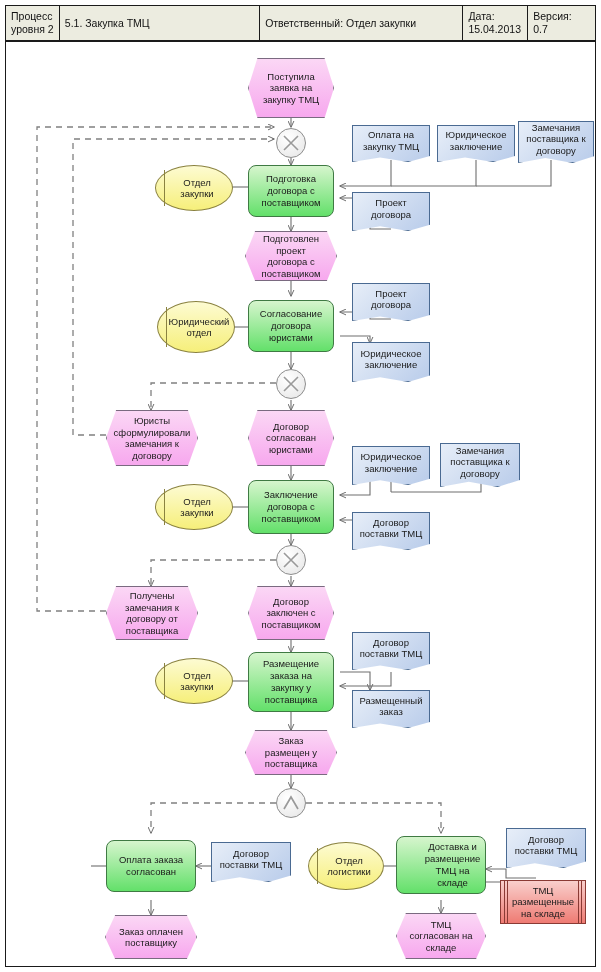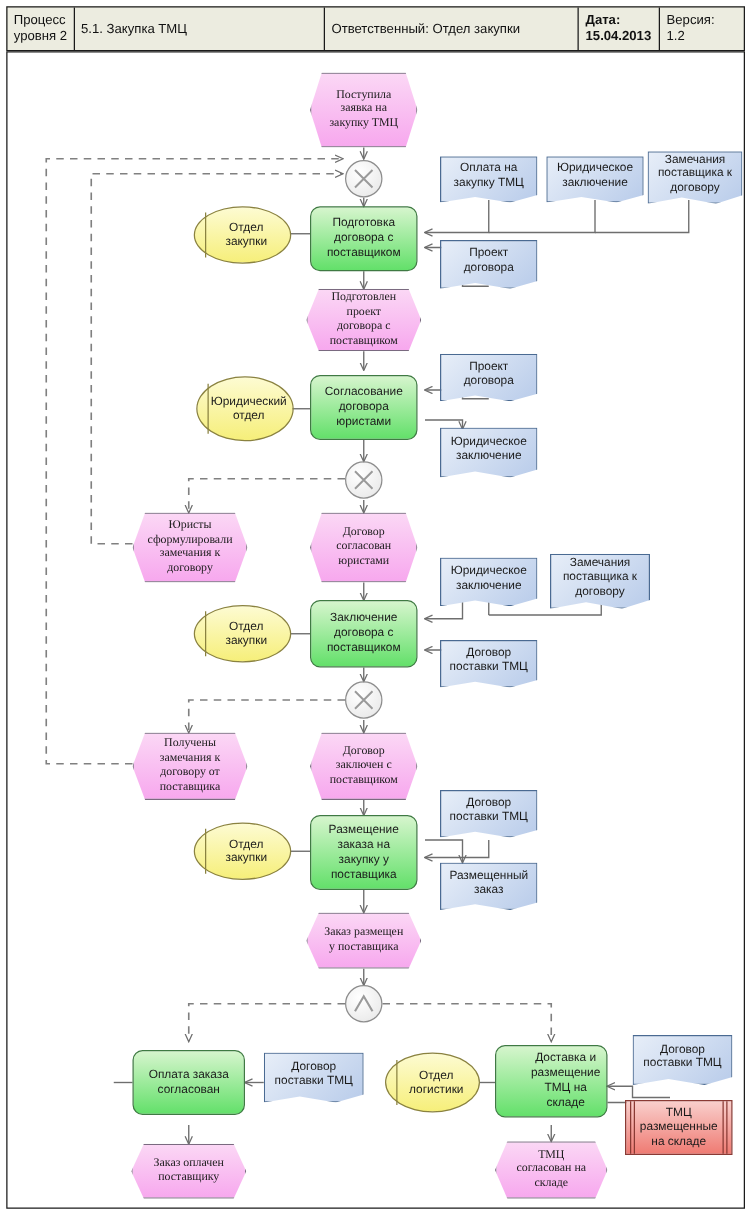--- a/index.html
+++ b/index.html
@@ -9,38 +9,38 @@
 
   
   #header{position:absolute;left:5px;top:5px;width:591px;height:36px;
           border:1px solid #1a1a1a;background:#ecece0;box-sizing:border-box;display:flex;}
   .hcell{box-sizing:border-box;padding:3px 5px;font-size:10.5px;color:#111;
          line-height:13px;display:flex;flex-direction:column;justify-content:center;}
   .hsep{border-right:1px solid #1a1a1a;}
   #hc-level{width:54px;}
   #hc-title{width:201px;}
   #hc-resp{width:204px;}
-  #hc-date{width:65px;font-weight:bold;}
+  #hc-date{width:65px;}
   #hc-ver{width:67px;}
 
   
   #canvas{position:absolute;left:5px;top:41px;width:591px;height:926px;
           border:1px solid #1a1a1a;box-sizing:border-box;background:#ffffff;}
 
   #layer{position:absolute;left:0;top:0;width:601px;height:972px;}
   svg#wires{position:absolute;left:0;top:0;width:601px;height:972px;overflow:visible;}
 
   .node{position:absolute;box-sizing:border-box;display:flex;align-items:center;
         justify-content:center;text-align:center;color:#1a1a1a;}
 
   
   .event{font-size:9.5px;line-height:11.5px;padding:0 12px;
          background:linear-gradient(180deg,#fbd7f5 0%,#f7a8ee 100%);
          border:1px solid #7a6a80;
-         clip-path:polygon(11% 0,89% 0,100% 50%,89% 100%,11% 100%,0 50%);font-family:Liberation Serif, serif;}
+         clip-path:polygon(11% 0,89% 0,100% 50%,89% 100%,11% 100%,0 50%);}
 
   
   .func{font-size:9.5px;line-height:12px;padding:0 5px;border-radius:8px;
         background:linear-gradient(180deg,#d6f5cd 0%,#63e06a 100%);
         border:1px solid #3f7a43;}
 
   
   .org{font-size:9.5px;line-height:11.5px;padding:0 6px 0 12px;border-radius:50%;
        background:linear-gradient(180deg,#fdfbd2 0%,#f6ef7a 100%);
        border:1px solid #8a8240;}
@@ -75,21 +75,21 @@
   <div id="header">
     <div class="hcell hsep" id="hc-level">Процесс уровня 2</div>
     <div class="hcell hsep" id="hc-title">5.1.  Закупка ТМЦ</div>
     <div class="hcell hsep" id="hc-resp">Ответственный: Отдел закупки</div>
     <div class="hcell hsep" id="hc-date">
       <span>Дата:</span>
       <span>15.04.2013</span>
     </div>
     <div class="hcell" id="hc-ver">
       <span>Версия:</span>
-      <span>1.2</span>
+      <span>0.7</span>
     </div>
   </div>
 
   <div id="canvas"></div>
 
   <svg id="wires" viewBox="0 0 601 972">
     <defs>
       <marker id="ah" markerWidth="7" markerHeight="7" refX="6" refY="3.5" orient="auto" markerUnits="userSpaceOnUse">
         <path d="M0,0.6 L6.4,3.5 L0,6.4" fill="none" stroke="#6e6e6e" stroke-width="1"></path>
       </marker>

